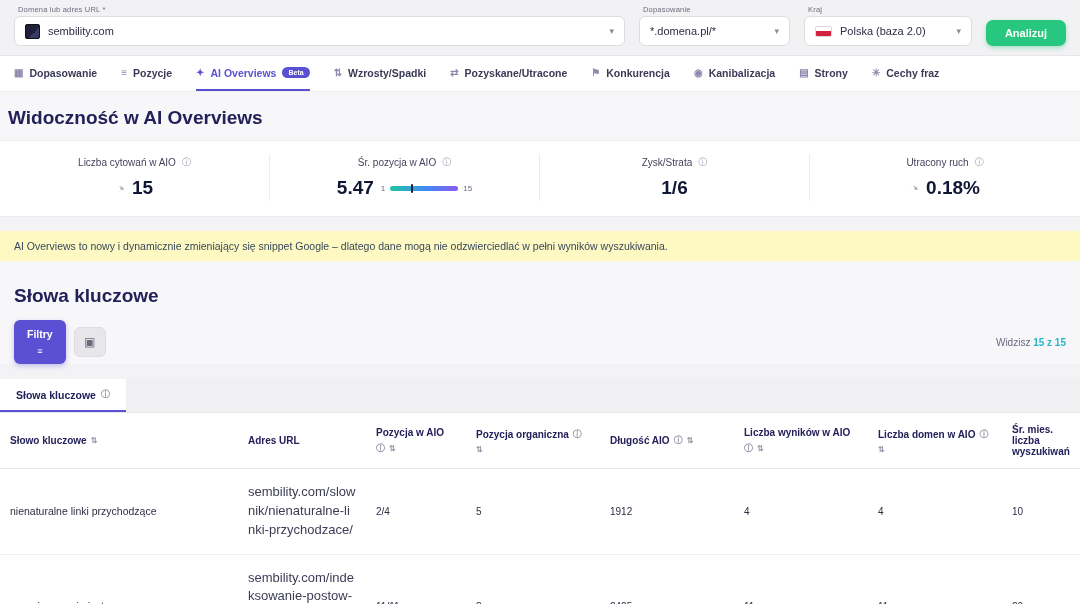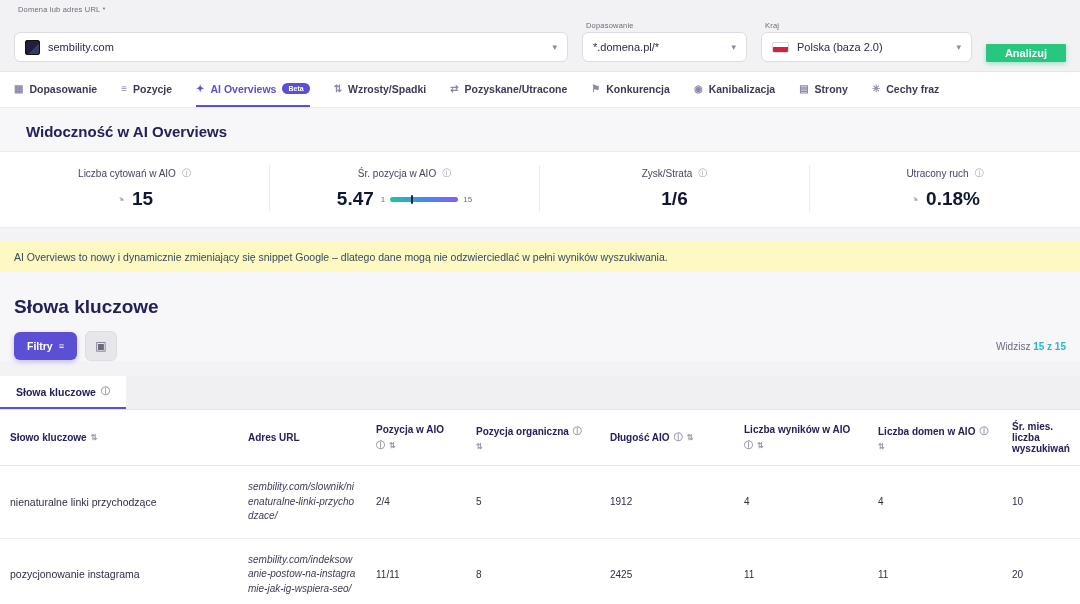--- a/index.html
+++ b/index.html
@@ -6,45 +6,45 @@
   html,body { width:1080px; height:604px; overflow:hidden; background:#f3f3f5;
     font-family:"Liberation Sans", sans-serif; color:#23205a; }
 
   
   .topbar { background:#f2f2f4; border-bottom:1px solid #e6e6ea; padding:5px 14px 9px;
     display:flex; gap:14px; align-items:flex-end; }
   .field { display:flex; flex-direction:column; }
   .field-label { font-size:7.5px; color:#6b6b7e; margin:0 0 2px 4px; letter-spacing:.2px; }
   .input-box { background:#fff; border:1px solid #dcdce2; border-radius:6px; height:30px;
     display:flex; align-items:center; gap:8px; padding:0 10px; font-size:11px; color:#2c2c44; }
-  .field-domain { flex:1;gap:16px; }
-  .field-match .input-box { width:165px; }
-  .field-country .input-box { width:211px; }
+  .field-domain { flex:1; }
+  .field-match .input-box { width:151px; }
+  .field-country .input-box { width:168px; }
   .chev { margin-left:auto; color:#8a8a9a; font-size:9px; }
   .favicon { width:15px; height:15px; border-radius:3px; flex:0 0 15px;
     background:linear-gradient(135deg,#20203a 60%,#3a3a68 60%); box-shadow:inset 0 0 0 1px #111; }
   .flag { width:17px; height:11px; border-radius:2px; flex:0 0 17px; border:1px solid #d8d8de;
     background:linear-gradient(180deg,#ffffff 50%,#d4213d 50%); }
   .analyze-btn { background:#27c77f; color:#fff; font-weight:bold; font-size:11px;
-    border:none; border-radius:1px; height:18px; width:80px; cursor:pointer;
+    border:none; border-radius:7px; height:26px; width:80px; cursor:pointer;
     box-shadow:0 2px 5px rgba(39,199,127,.4); }
 
   
   .navbar { background:#fff; border-bottom:1px solid #ececf0; display:flex; gap:24px;
     padding:0 14px; height:36px; align-items:stretch; }
   .nav-item { display:flex; align-items:center; gap:6px; font-size:10.5px; font-weight:bold;
     color:#3a3a55; cursor:pointer; border-bottom:2px solid transparent; }
   .nav-icon { font-size:10px; color:#8d89ad; }
   .nav-item.active { color:#5b50d3; border-bottom-color:#5b50d3; }
   .nav-item.active .nav-icon { color:#5b50d3; }
   .beta-badge { background:#5b50d3; color:#fff; font-size:7px; font-weight:bold;
     border-radius:7px; padding:2px 6px; }
 
   
-  .page-title { font-size:15px; font-weight:bold; color:#23205a; padding:15px 26px 11px;
+  .page-title { font-size:19px; font-weight:bold; color:#23205a; padding:15px 8px 11px;
     background:#f7f7f9; }
 
   
   .stats { background:#fff; border-top:1px solid #ececf0; border-bottom:1px solid #ececf0;
     display:grid; grid-template-columns:repeat(4,1fr); padding:13px 0 15px; }
   .stat { display:flex; flex-direction:column; align-items:center; gap:8px;
     border-right:1px solid #ececf0; padding:2px 8px; }
   .stat:last-child { border-right:none; }
   .stat-label-row { display:flex; align-items:center; gap:6px; font-size:10px; color:#44445e; }
   .info-icon { font-size:9px; color:#9a9aac; cursor:pointer; }
@@ -60,21 +60,21 @@
 
   
   .info-banner { background:#fef9c3; color:#37485a; font-size:10.5px; padding:9px 14px;
     margin-top:14px; }
 
   
   .keywords-title { font-size:19px; font-weight:bold; padding:24px 14px 13px; background:#f7f7f9; }
   .filter-row { display:flex; align-items:center; gap:8px; padding:0 14px 0; background:#f7f7f9; }
   .filters-btn { background:#5b50d3; color:#fff; border:none; border-radius:6px; font-size:10.5px;
     font-weight:bold; padding:8px 13px; display:flex; align-items:center; gap:6px; cursor:pointer;
-    box-shadow:0 2px 5px rgba(91,80,211,.35); }
+    box-shadow:0 2px 5px rgba(91,80,211,.35);flex-direction:column; }
   .filters-btn .btn-icon { font-size:9px; }
   .printer-btn { background:#e7e7eb; border:1px solid #dcdce2; border-radius:6px; width:32px;
     height:30px; color:#6a6a7e; font-size:12px; cursor:pointer; }
   .visible-info { margin-left:auto; font-size:10px; color:#6a6a7e; }
   .visible-count { color:#28b6c9; font-weight:bold; }
 
   .tabs-row { display:flex; background:#f0f0f3; margin-top:15px; border-bottom:1px solid #e6e6ea; }
   .kw-tab { background:#fff; border-bottom:2px solid #5b50d3; padding:9px 16px; font-size:10.5px;
     font-weight:bold; color:#23205a; display:flex; align-items:center; gap:5px; cursor:pointer; }
 
@@ -82,21 +82,21 @@
   table { width:100%; border-collapse:collapse; background:#fff; table-layout:fixed; }
   col.c-keyword{width:238px;} col.c-url{width:128px;} col.c-aio{width:100px;}
   col.c-org{width:134px;} col.c-len{width:134px;} col.c-res{width:134px;}
   col.c-dom{width:134px;} col.c-srch{width:78px;}
   th { text-align:left; font-size:10px; color:#23205a; padding:11px 10px; vertical-align:middle;
     border-bottom:1px solid #e6e6ea; }
   th .hdr { display:inline-flex; align-items:center; gap:4px; flex-wrap:wrap; }
   .sort-icon { font-size:8px; color:#9a9aac; cursor:pointer; }
   td { font-size:10px; color:#2e2e46; padding:14px 10px; border-bottom:1px solid #efeff2;
     vertical-align:middle; }
-  td.url-cell { font-size:10px; color:#3c3c55; word-break:break-all; line-height:1.45;font-style:italic; }
+  td.url-cell { font-size:13px; color:#3c3c55; word-break:break-all; line-height:1.45; }
   td.kw-cell { font-size:10.5px; }
 </style>
 </head>
 <body>
 
 <div class="topbar">
   <div class="field field-domain">
     <div class="field-label">Domena lub adres URL *</div>
     <div class="input-box">
       <span class="favicon"></span>

